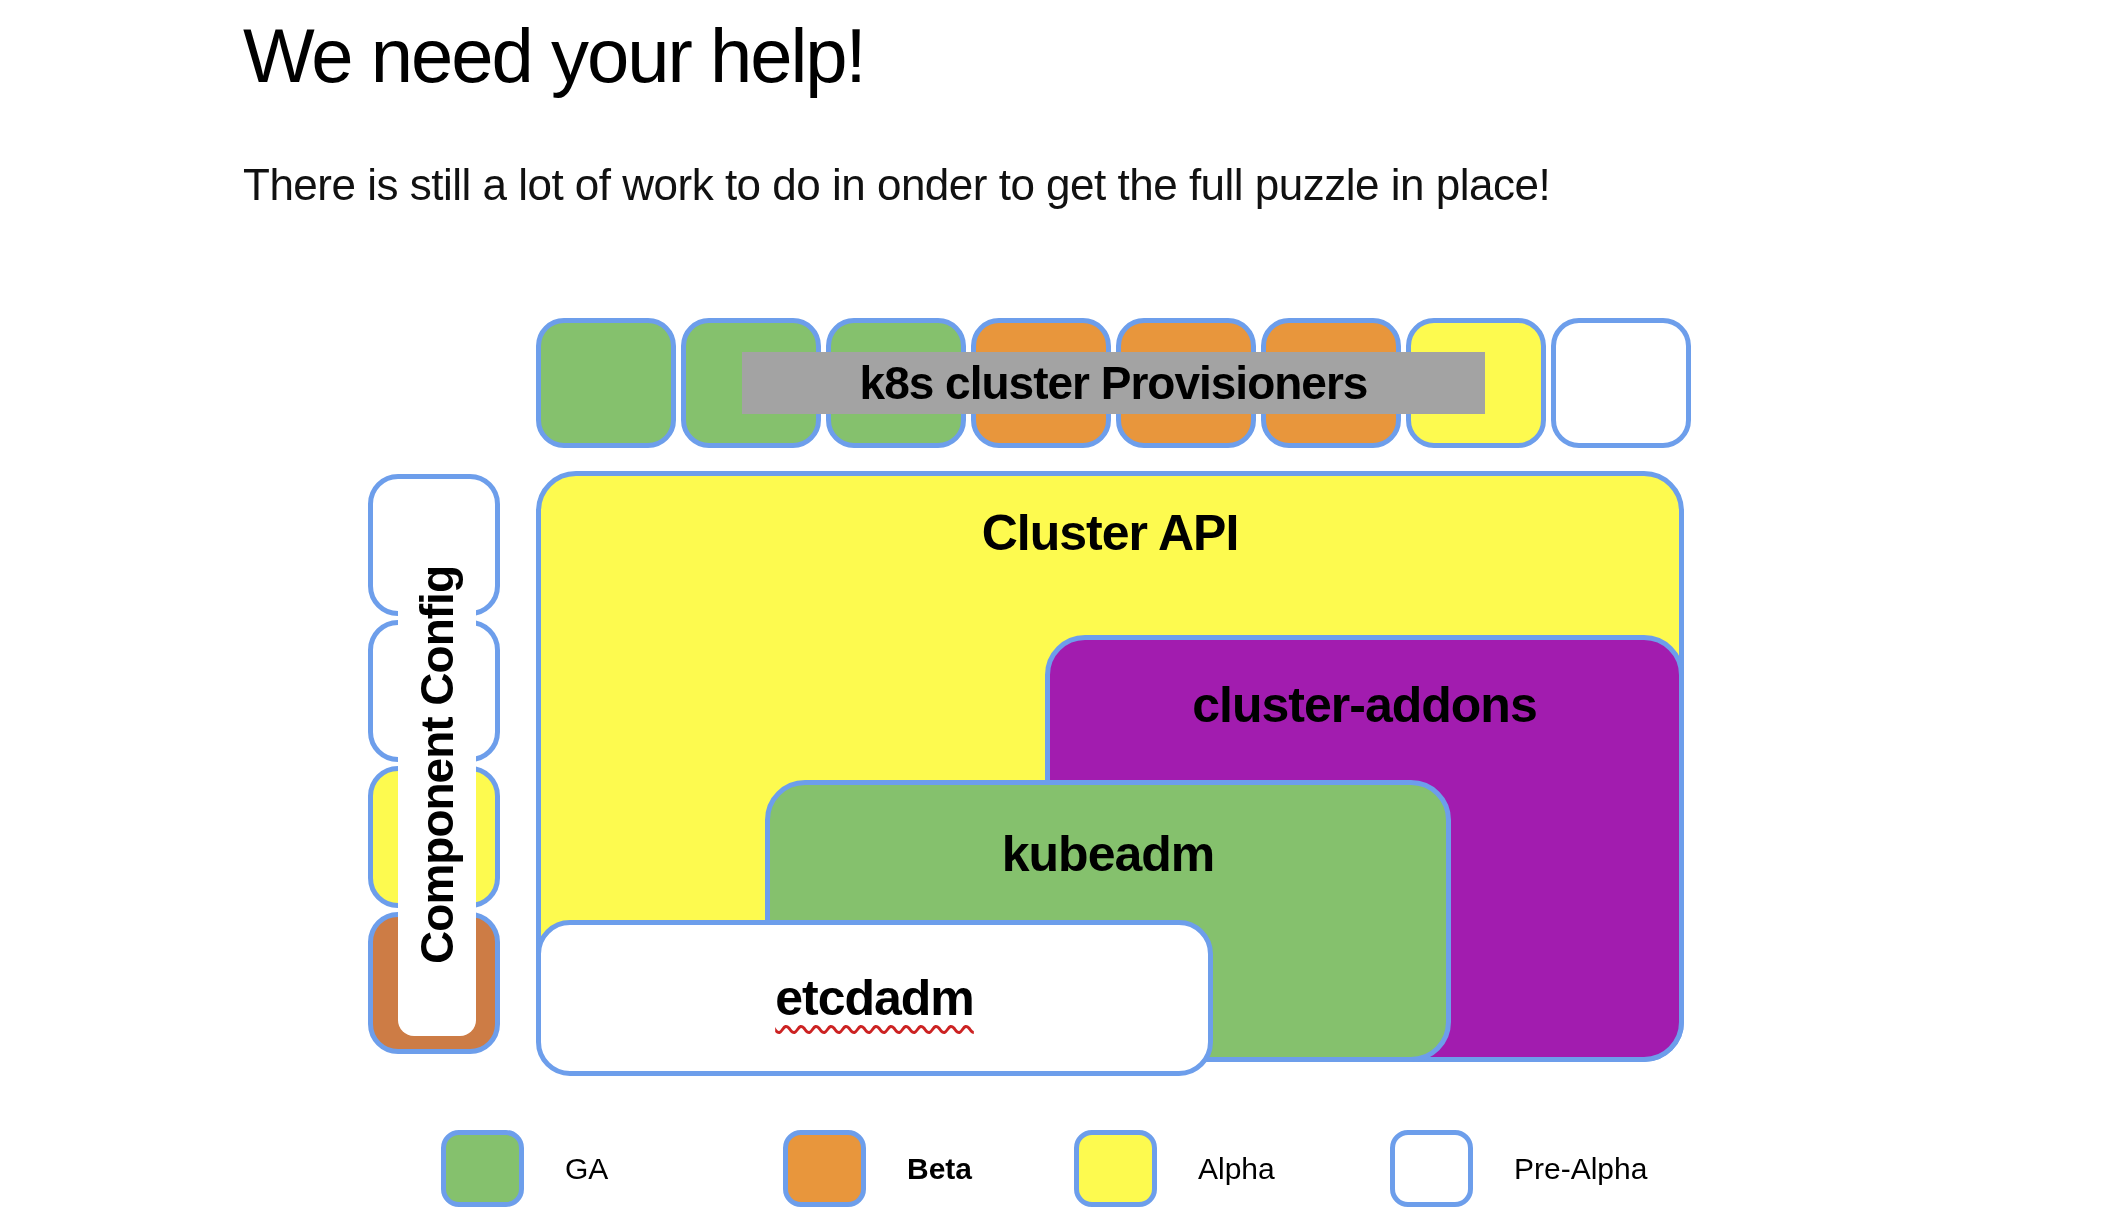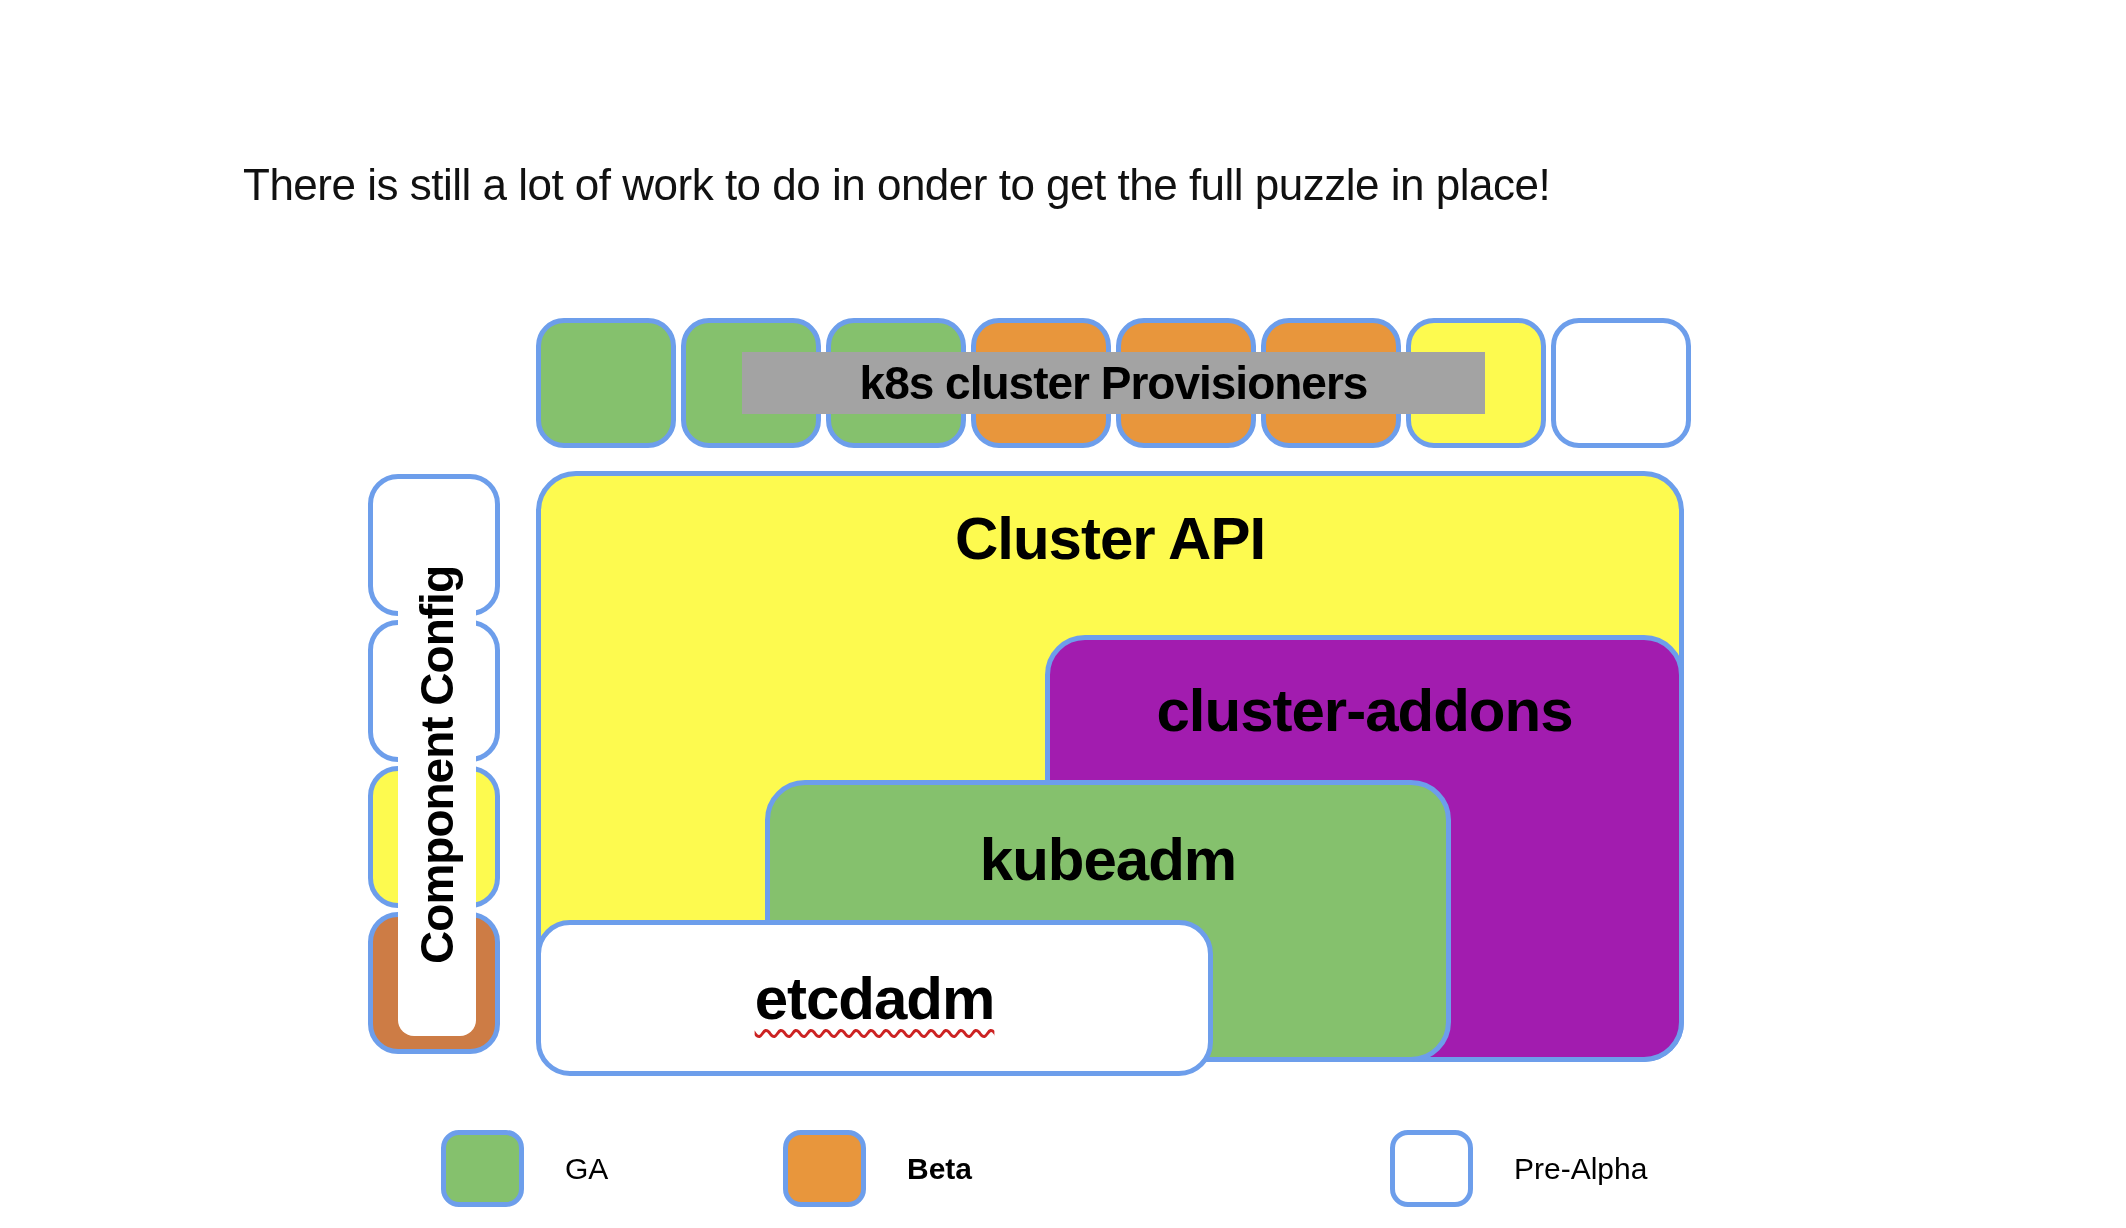--- a/index.html
+++ b/index.html
@@ -93,21 +93,21 @@
   
   .pbox {
     position: absolute;
     border: 5px solid #6d9eeb;
     background: #ffffff;
   }
   .pbox .pbox-label {
     position: absolute;
     left: 0; right: 0;
     text-align: center;
-    font-size: 60px; font-weight: 700; color: #000000;
+    font-size: 50px; font-weight: 700; color: #000000;
     letter-spacing: -1px;
     white-space: nowrap;
   }
 
   .box-clusterapi {
     left: 536px; top: 471px;
     width: 1148px; height: 591px;
     border-radius: 40px;
     z-index: 1;
   }
@@ -165,20 +165,21 @@
   .li-0 { left: 412px; }
   .li-1 { left: 754px; font-weight: bold; }
   .li-2 { left: 1045px; }
   .li-3 { left: 1361px; }
 </style>
 </head>
 <body>
 
 <div class="slide">
 
+  <div class="title">We need your help!</div>
   <div class="subtitle">There is still a lot of work to do in onder to get the full puzzle in place!</div>
 
   <div class="top-row">
     <div class="sq" style="background: rgb(133, 193, 109);"></div>
     <div class="sq" style="background: rgb(133, 193, 109);"></div>
     <div class="sq" style="background: rgb(133, 193, 109);"></div>
     <div class="sq" style="background: rgb(232, 150, 60);"></div>
     <div class="sq" style="background: rgb(232, 150, 60);"></div>
     <div class="sq" style="background: rgb(232, 150, 60);"></div>
     <div class="sq" style="background: rgb(253, 250, 79);"></div>
@@ -213,18 +214,22 @@
   </div>
 
   <div class="legend-item li-0">
     <div class="legend-swatch" style="background: rgb(133, 193, 109);"></div>
     <div class="legend-label">GA</div>
   </div>
   <div class="legend-item li-1">
     <div class="legend-swatch" style="background: rgb(232, 150, 60);"></div>
     <div class="legend-label">Beta</div>
   </div>
+  <div class="legend-item li-2">
+    <div class="legend-swatch" style="background: rgb(253, 250, 79);"></div>
+    <div class="legend-label">Alpha</div>
+  </div>
   <div class="legend-item li-3">
     <div class="legend-swatch" style="background: rgb(255, 255, 255);"></div>
     <div class="legend-label">Pre-Alpha</div>
   </div>
 
 </div>
 
 </body></html>

